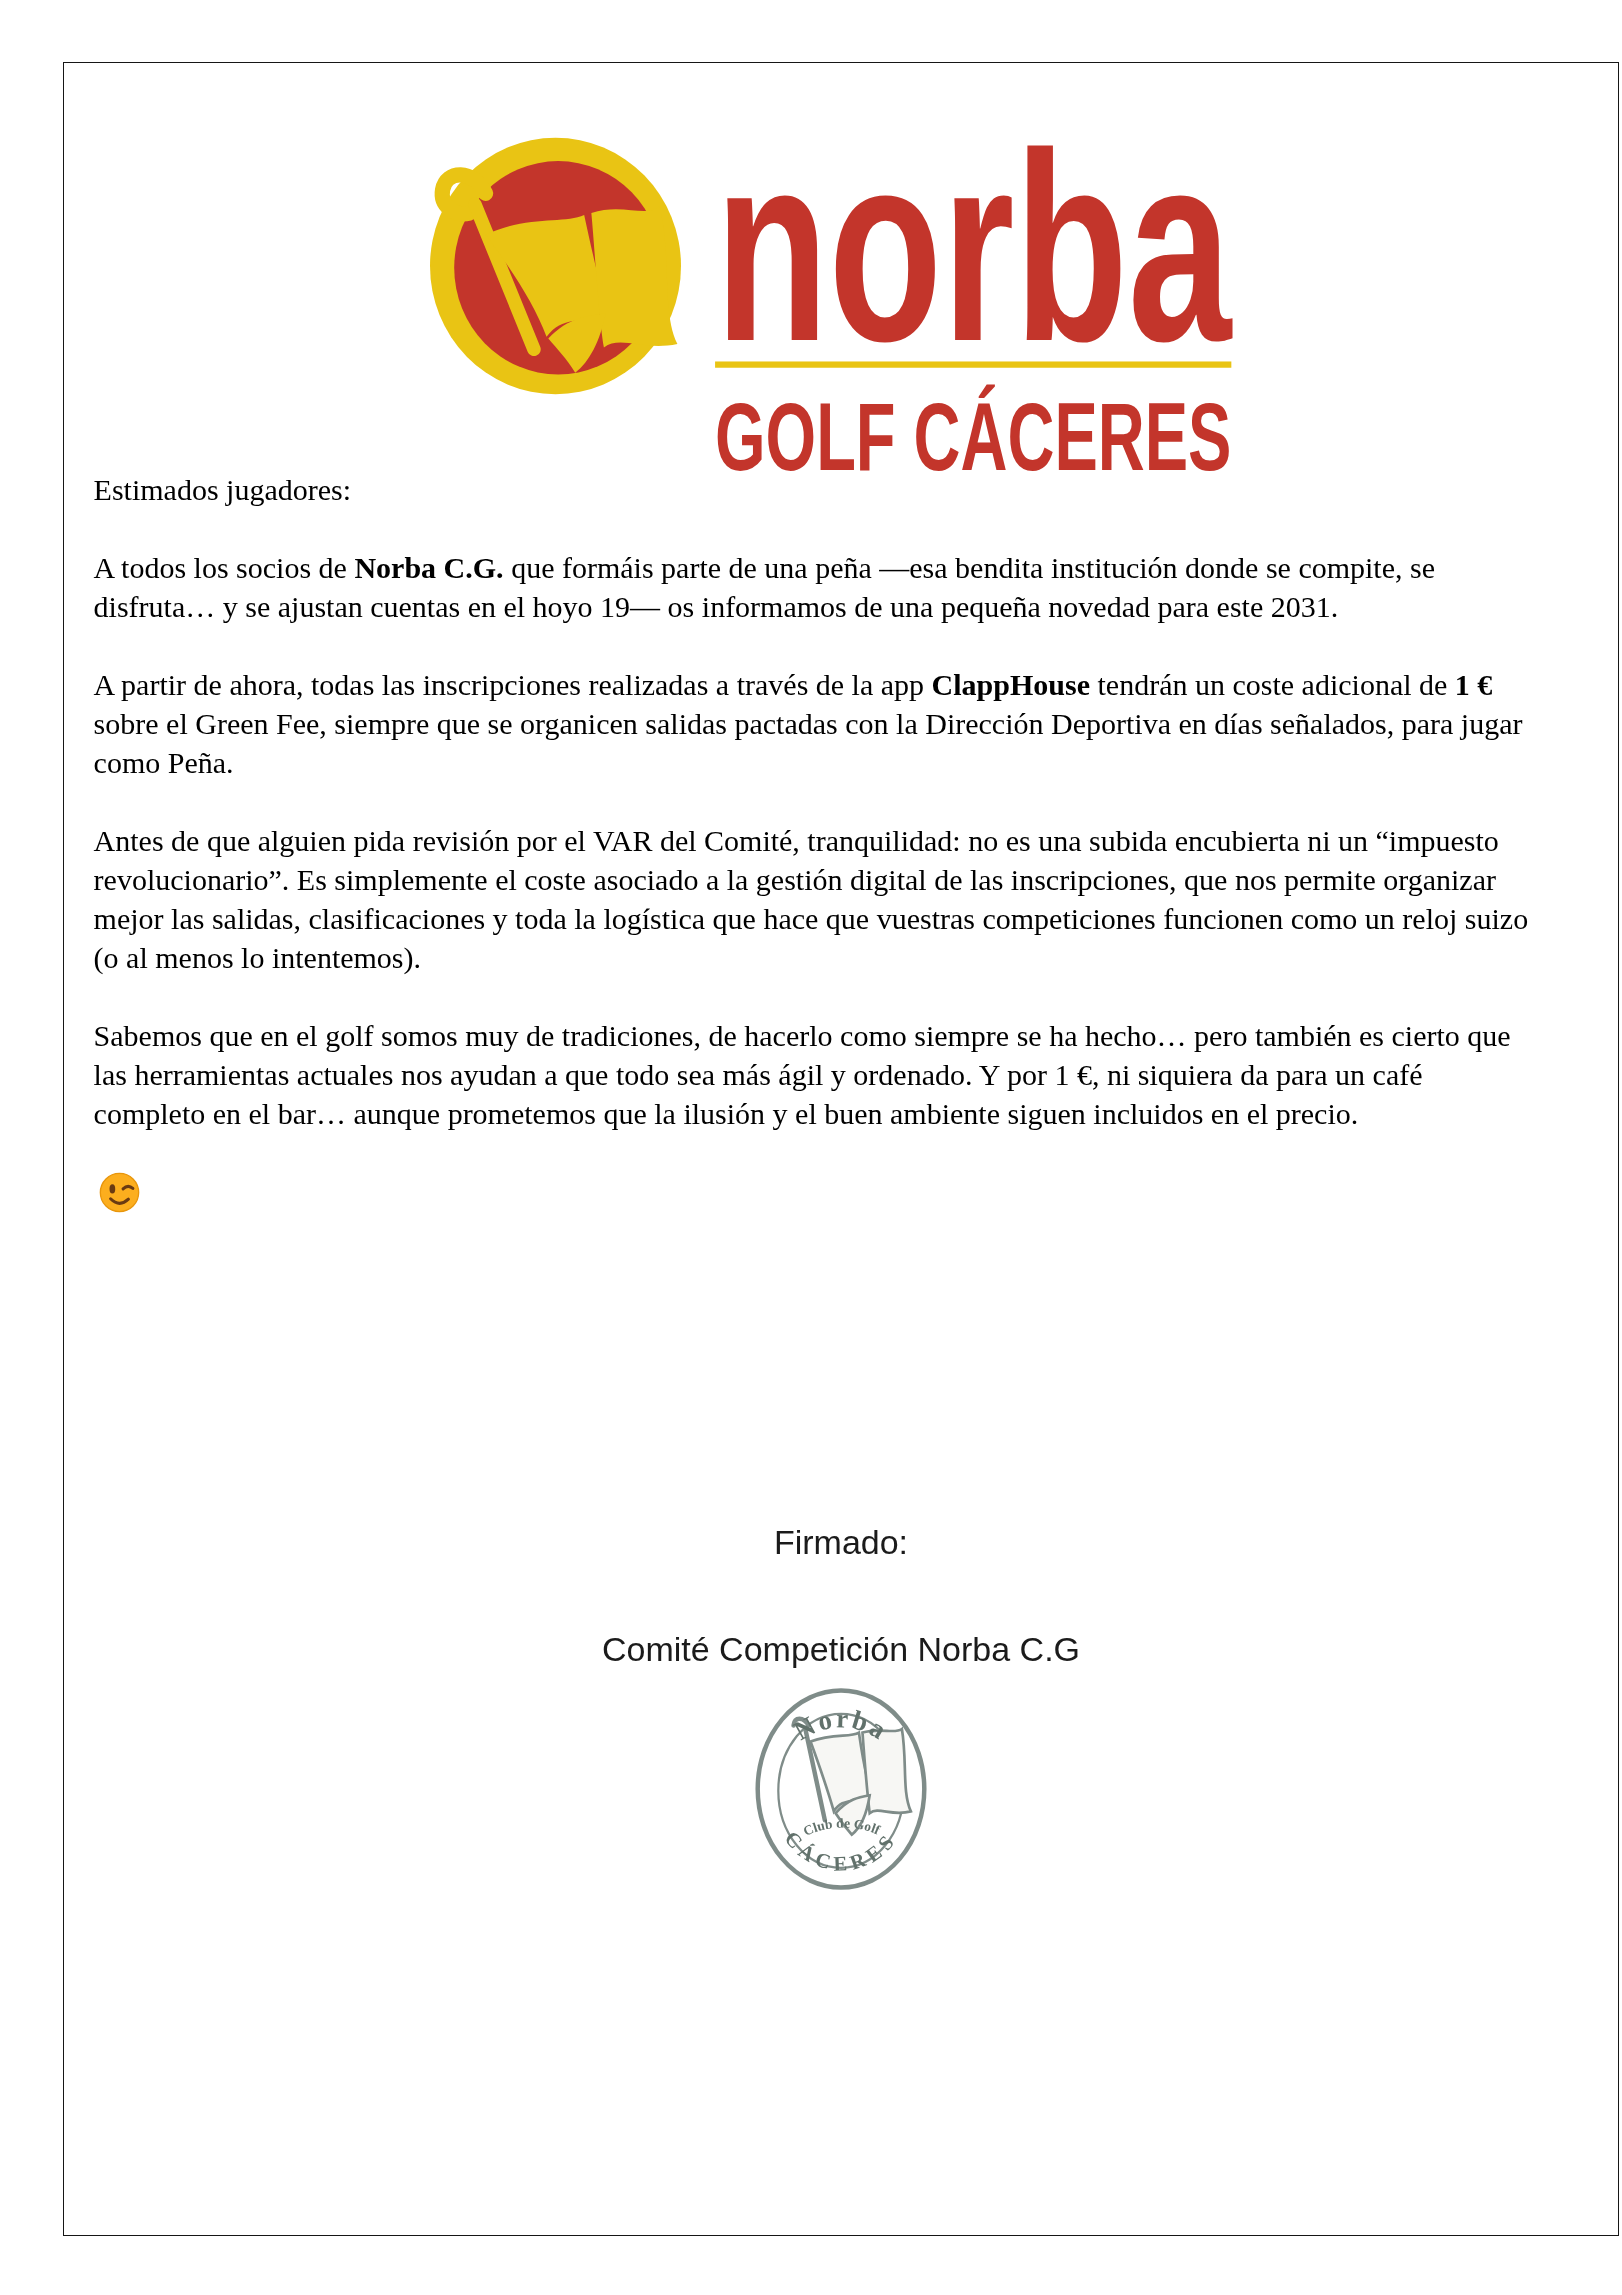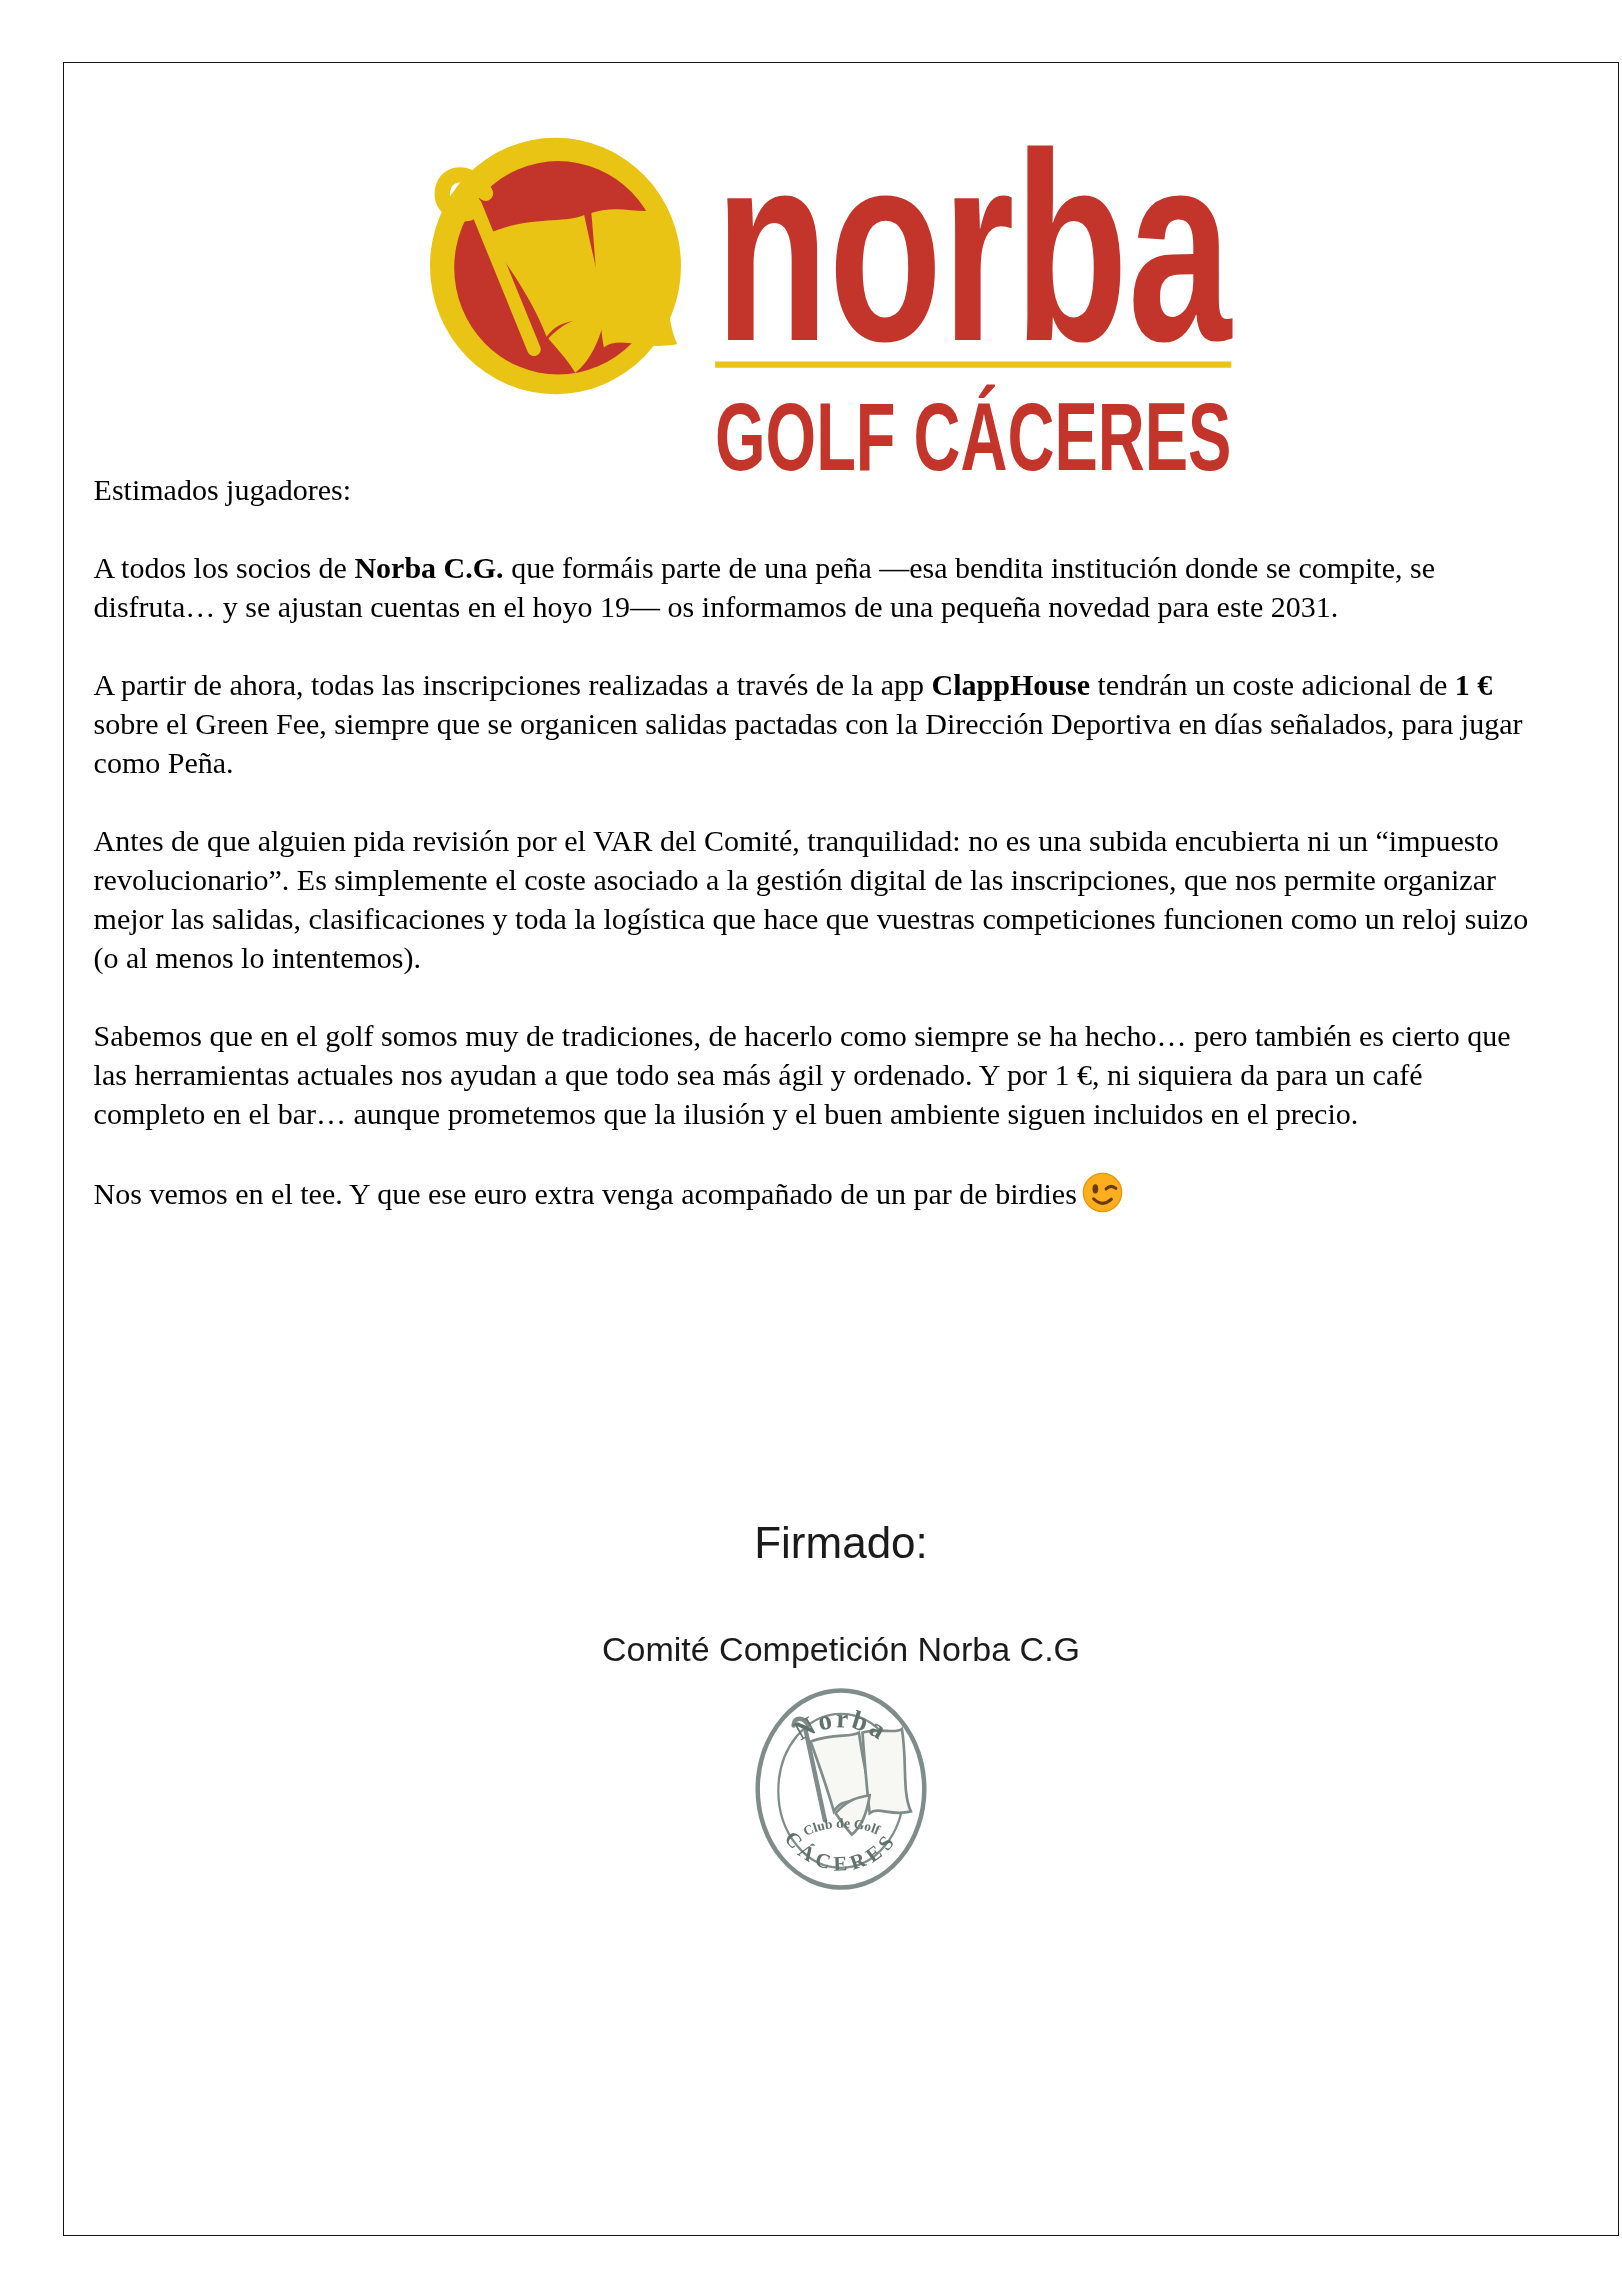--- a/index.html
+++ b/index.html
@@ -9,21 +9,21 @@
          border:1.8px solid #161616;box-sizing:border-box;padding:73px 29.6px 0 29.6px;}
   .logo{position:relative;margin-left:336px;width:806px;height:334px;}
   .logo-circle{position:absolute;left:0;top:0;overflow:visible;}
   .logo-word{position:absolute;left:285px;top:0;overflow:visible;}
   .letter{width:1436px;}
   .letter p{font-size:30px;line-height:39px;margin:0 0 39px 0;}
   .b{font-weight:bold;}
   .emoji{display:inline-block;vertical-align:-9px;margin-left:5.4px;}
   .signature{margin-top:309px;text-align:center;
              font-family:"Liberation Sans",sans-serif;color:#1b1b1b;}
-  .sig-label{font-size:44px;line-height:41px;}
+  .sig-label{font-size:34px;line-height:41px;}
   .sig-name{font-size:34px;line-height:41px;margin-top:66px;}
   .seal{display:block;margin:16px auto 0 auto;opacity:.92;}
   .seal text{font-family:"Liberation Serif",serif;}
 </style>
 </head>
 <body>
 
 <div class="sheet">
 
   <div class="logo">
@@ -56,21 +56,21 @@
 
     <p><span>A todos los socios de </span><span class="b">Norba C.G.</span><span> que formáis parte de una peña —esa bendita institución donde se compite, se disfruta… y se ajustan cuentas en el hoyo 19— os informamos de una pequeña novedad para este 2031.</span></p>
 
     <p><span>A partir de ahora, todas las inscripciones realizadas a través de la app </span><span class="b">ClappHouse</span><span> tendrán un coste adicional de </span><span class="b">1 €</span><span> sobre el Green Fee, siempre que se organicen salidas pactadas con la Dirección Deportiva en días señalados, para jugar como Peña.</span></p>
 
     <p><span>Antes de que alguien pida revisión por el VAR del Comité, tranquilidad: no es una subida encubierta ni un “impuesto revolucionario”. Es simplemente el coste asociado a la gestión digital de las inscripciones, que nos permite organizar mejor las salidas, clasificaciones y toda la logística que hace que vuestras competiciones funcionen como un reloj suizo (o al menos lo intentemos).</span></p>
 
     <p><span>Sabemos que en el golf somos muy de tradiciones, de hacerlo como siempre se ha hecho… pero también es cierto que las herramientas actuales nos ayudan a que todo sea más ágil y ordenado. Y por 1 €, ni siquiera da para un café completo en el bar… aunque prometemos que la ilusión y el buen ambiente siguen incluidos en el precio.</span></p>
 
 
-    <p><span>Nos vemos en el tee. Y que ese euro extra venga acompañado de un par de birdies</span><svg class="emoji" width="41" height="41" viewBox="0 0 46 46">
+    <p><svg class="emoji" width="41" height="41" viewBox="0 0 46 46">
         <circle cx="23" cy="23" r="21.5" fill="#FCAE1E"></circle>
         <circle cx="23" cy="23" r="21.5" fill="none" stroke="#E8960C" stroke-width="1.5"></circle>
         <ellipse cx="15" cy="19" rx="3.2" ry="5.2" fill="#6A3A12"></ellipse>
         <path d="M 27,19 Q 32.5,13.5 38,18.5" fill="none" stroke="#6A3A12" stroke-width="3.4" stroke-linecap="round"></path>
         <path d="M 13,30 Q 23,40 33,30.5" fill="none" stroke="#6A3A12" stroke-width="3.4" stroke-linecap="round"></path>
       </svg></p>
   </div>
 
   <div class="signature">
     <div class="sig-label">Firmado:</div>

